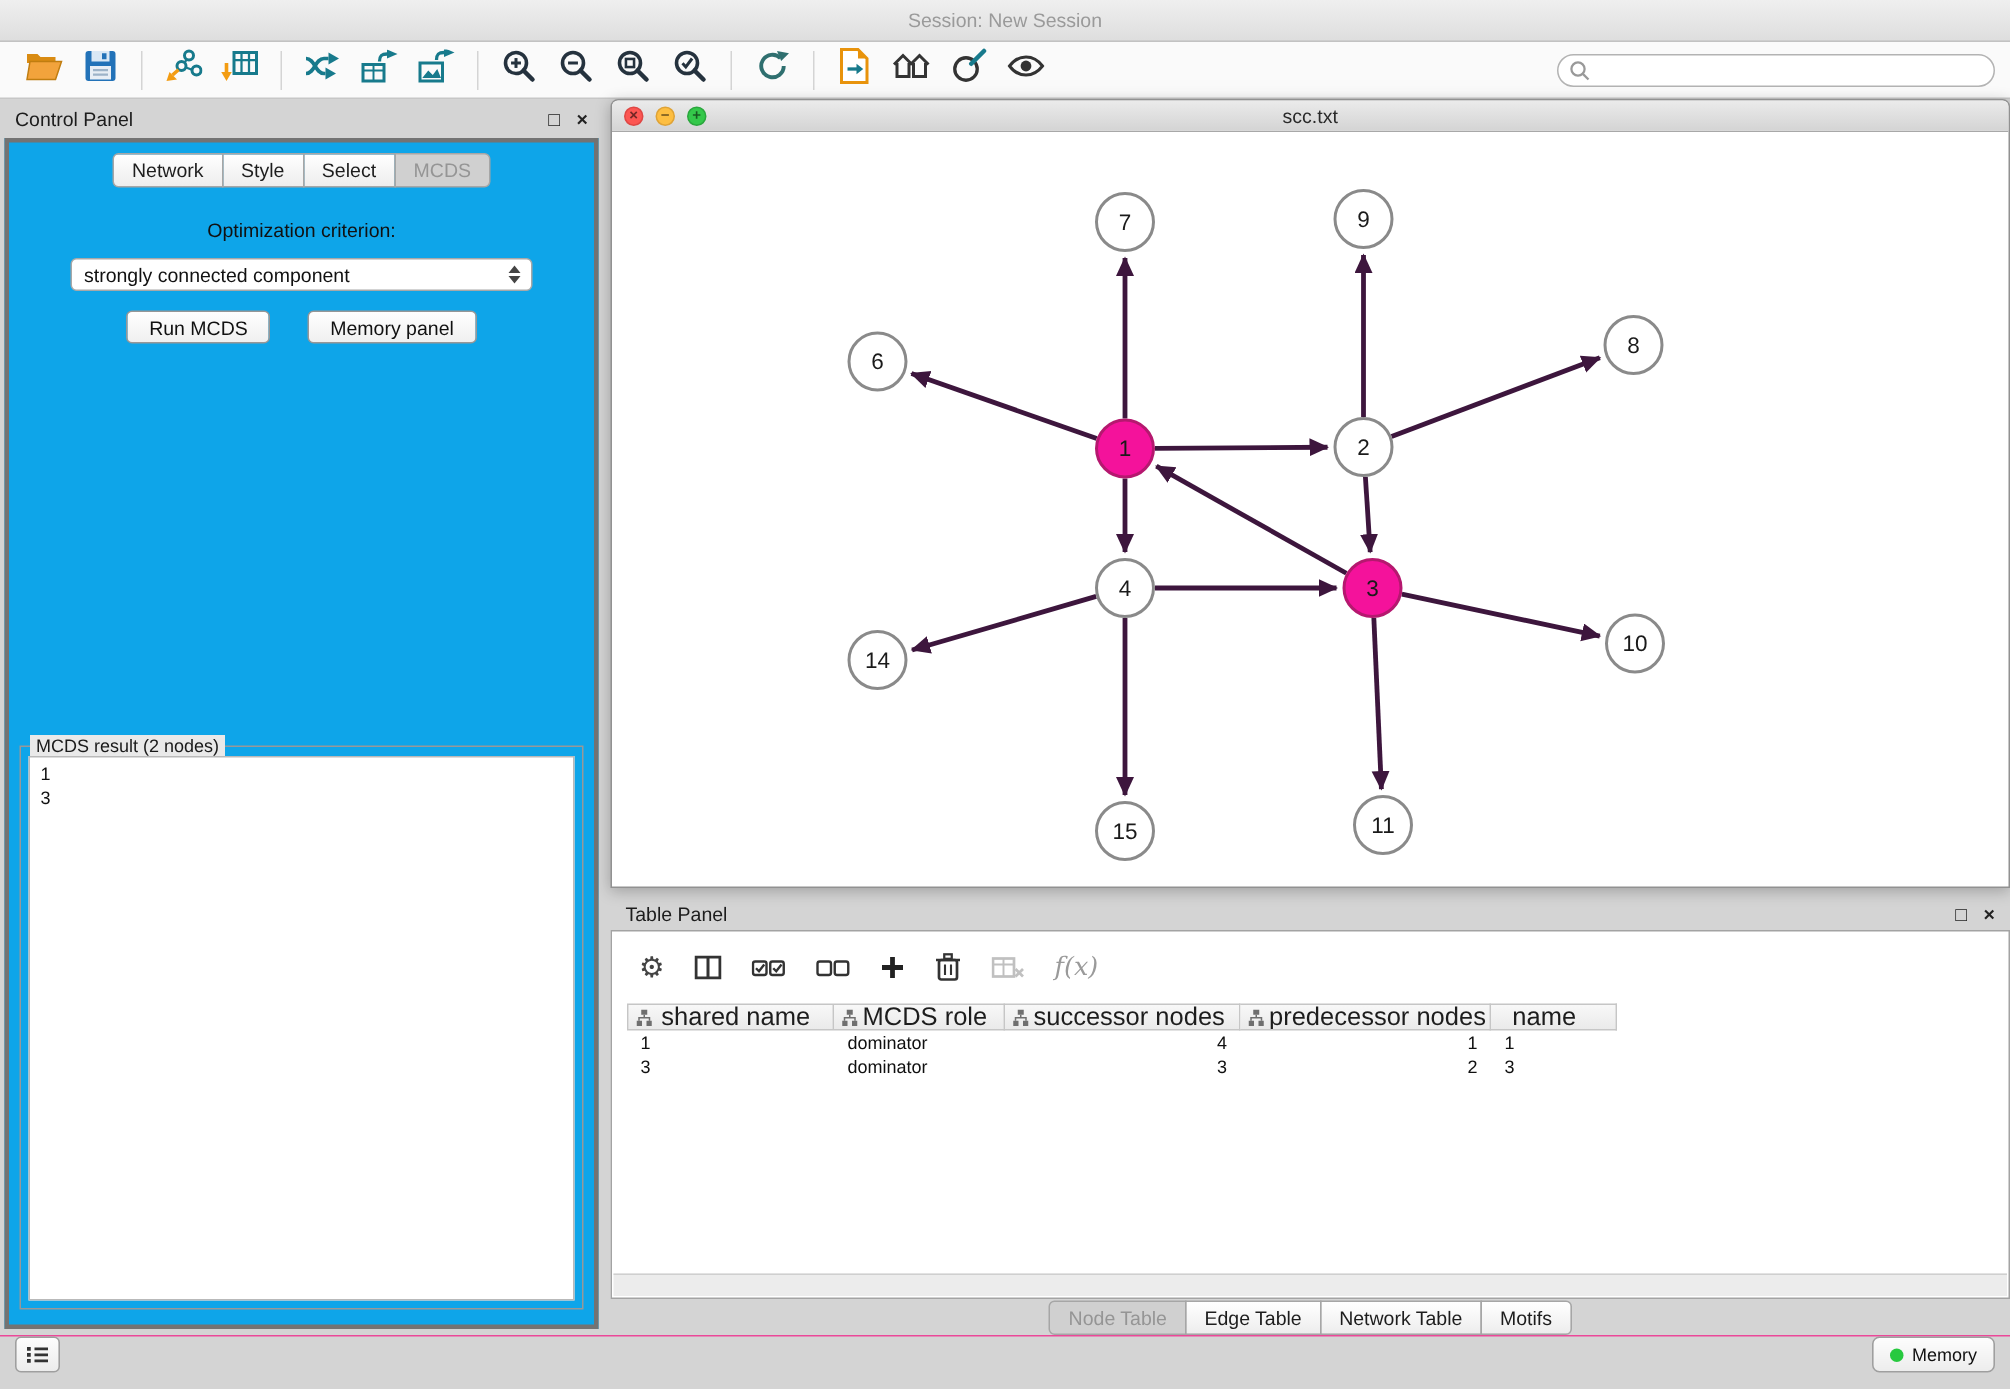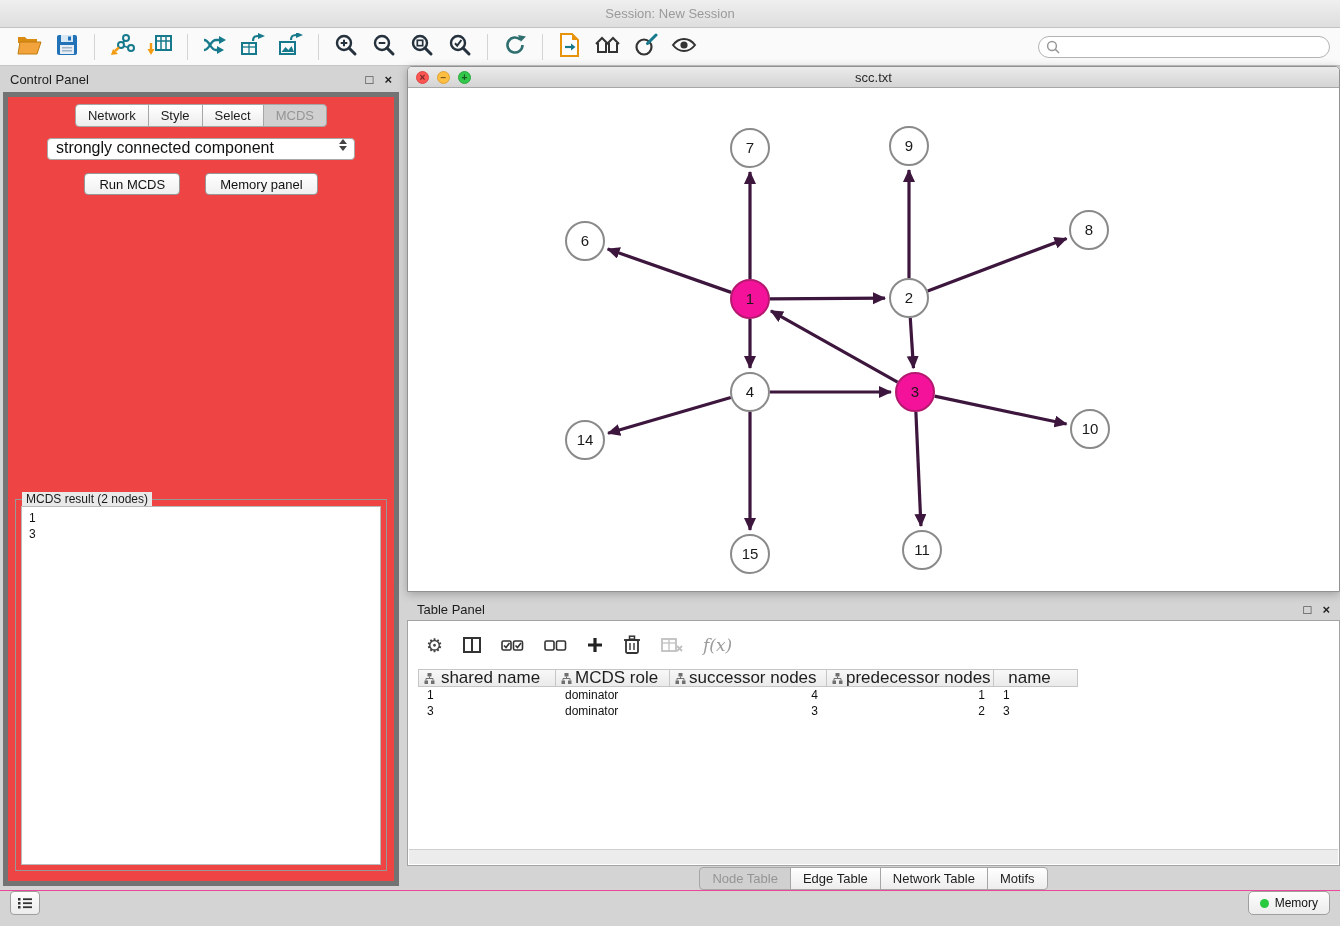--- a/index.html
+++ b/index.html
@@ -25,31 +25,31 @@
 
   
   .main { position:absolute; top:66px; left:0; right:0; height:824px; }
 
   
   .control-panel { position:absolute; top:0; left:0; width:402px; height:824px; }
   .panel-header { height:26px; display:flex; align-items:center; font-size:13px; color:#1c1c1c; padding:0 10px; }
   .ph-icons { margin-left:auto; display:flex; gap:11px; align-items:center; }
   .ph-icon { font-size:13px; color:#222; line-height:1; font-weight:bold; cursor:default; }
   .cp-content { position:absolute; top:26px; left:3px; right:3px; bottom:4px;
-    background:#ef4444; border:5px solid #737373; }
+    background:#0ea5e9; border:3px solid #737373; }
   .tabs-row { display:flex; justify-content:center; margin-top:7px; }
   .tab { font-size:13px; padding:3px 12px; background:linear-gradient(#ffffff,#ededed);
     border:1px solid #a6a6a6; margin-left:-1px; color:#1d1d1d; white-space:nowrap; }
   .tab:first-child { border-radius:4px 0 0 4px; margin-left:0; }
   .tab:last-child { border-radius:0 4px 4px 0;padding-left:12px; }
   .tab.active { background:#d0d0d0; color:#959595; }
   .opt-label { text-align:center; font-size:13px; margin-top:21px; color:#111; }
   .dropdown { width:308px; height:22px; margin:11px auto 0; background:#fff;
-    border:1px solid #a8a8a8; border-radius:4px; display:flex; 
-    padding:0 5px 0 8px; font-size:16px; color:#111; }
+    border:1px solid #a8a8a8; border-radius:4px; display:flex; align-items:center;
+    padding:0 5px 0 8px; font-size:13px; color:#111; }
   .dd-stepper { margin-left:auto; display:flex; flex-direction:column; align-items:center; gap:2px; padding-right:2px; }
   .dd-stepper i { display:block; width:0; height:0; border-left:4px solid transparent; border-right:4px solid transparent; }
   .dd-up { border-bottom:5px solid #444; }
   .dd-down { border-top:5px solid #444; }
   .btn-row { display:flex; justify-content:center; gap:25px; margin-top:13px; }
   .btn { font-size:13px; height:22px; padding:0 14px; background:linear-gradient(#ffffff,#f0f0f0);
     border:1px solid #979797; border-radius:4px; font-family:inherit; color:#111; }
   .result-group { position:absolute; top:402px; left:7px; right:7px; bottom:10px; border:1px solid #989898; }
   .result-legend { position:absolute; top:-8px; left:6px; background:#e9e9e9; padding:0 4px; font-size:12px; color:#1a1a1a; }
   .result-box { position:absolute; top:6px; left:5px; right:5px; bottom:5px;
@@ -292,20 +292,21 @@
         <span class="ph-icon">×</span>
       </span>
     </div>
     <div class="cp-content">
       <div class="tabs-row" id="cp-tabs">
           <div class="tab">Network</div>
           <div class="tab">Style</div>
           <div class="tab">Select</div>
           <div class="tab active">MCDS</div>
         </div>
+      <div class="opt-label">Optimization criterion:</div>
       <div class="dropdown">
         <span>strongly connected component</span>
         <span class="dd-stepper">
             <i class="dd-up"></i>
             <i class="dd-down"></i>
           </span>
       </div>
       <div class="btn-row">
         <button class="btn">Run MCDS</button>
         <button class="btn">Memory panel</button>

